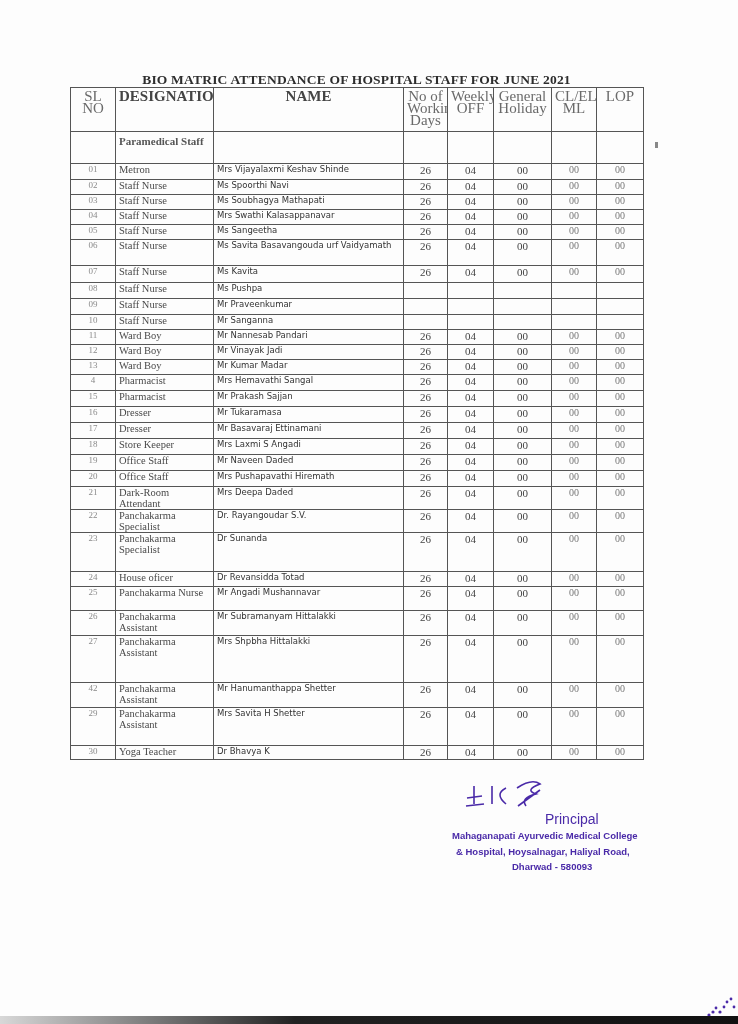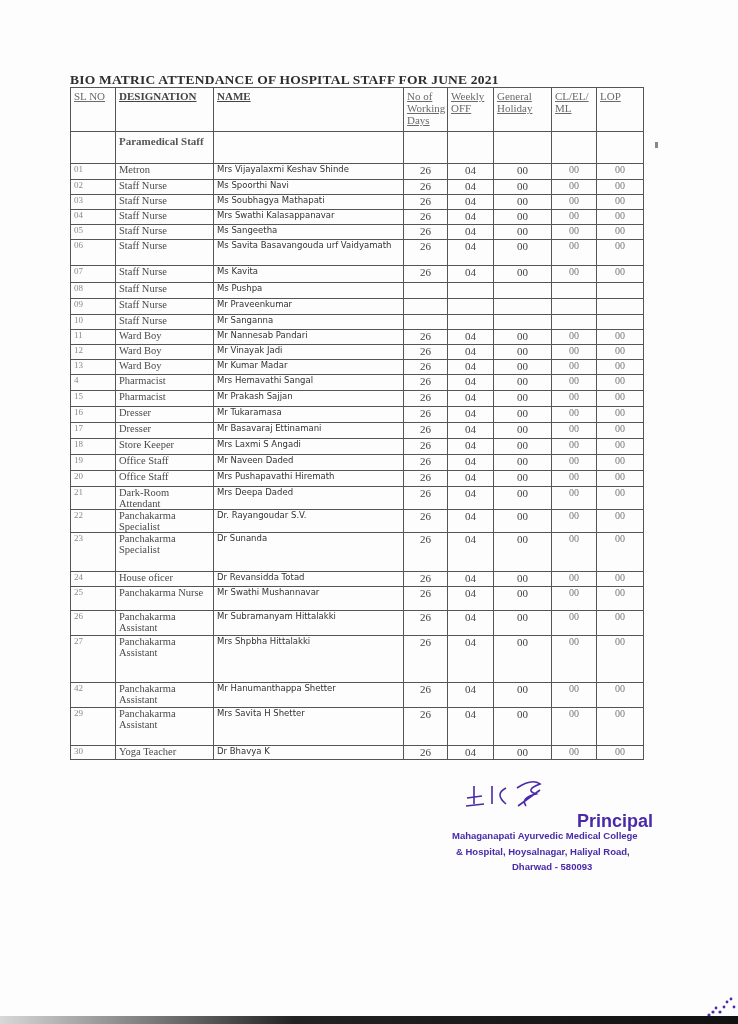--- a/index.html
+++ b/index.html
@@ -4,41 +4,41 @@
 <style>
   html, body { margin: 0; padding: 0; }
   body {
     width: 738px; height: 1024px; position: relative; overflow: hidden;
     background: #fdfdfd;
     font-family: "Liberation Serif", "DejaVu Serif", serif;
     color: #3a3a3a;
   }
   .page-title {
     position: absolute; left: 70px; width: 573px; top: 72px;
-    text-align: left; font-weight: bold; font-size: 13.5px; letter-spacing: 0.2px;
+    text-align: center; font-weight: bold; font-size: 13.5px; letter-spacing: 0.2px;
     color: #2e2e2e; white-space: nowrap;
   }
   table.att {
     position: absolute; left: 70px; top: 87px;
     border-collapse: collapse; table-layout: fixed; width: 573px;
   }
   table.att td, table.att th {
     border: 1px solid #555; padding: 0 3px; vertical-align: top; overflow: hidden;
   }
-  th { font-weight: normal; font-size: 11px; color: #6a6a6a; text-align: left; line-height: 12px; padding-top: 2px !important; text-decoration: underline; }
+  th { font-weight: normal; font-size: 15px; color: #6a6a6a; text-align: center; line-height: 12px; padding-top: 2px !important; }
   th.bold-h { font-weight: bold; color: #444; }
-  td.sl { font-size: 9px; color: #8a8a8a; text-align: left; }
+  td.sl { font-size: 9px; color: #8a8a8a; text-align: center; }
   td.desig { font-size: 10.5px; color: #4a4a4a; }
   td.name { font-family: "DejaVu Sans", "Liberation Sans", sans-serif; font-size: 8.5px; color: #333; vertical-align: bottom; padding-bottom: 1px; }
   td.num { font-size: 11px; color: #444; text-align: center; }
   td.num.light { color: #777; font-size: 10px; }
   .section td { height: 28px; }
   .section .desig { font-size: 11px; font-weight: bold; color: #555; padding-top: 3px; }
   .sig { position: absolute; left: 462px; top: 776px; }
-  .stamp-title { position: absolute; left: 545px; top: 811px; font-weight: bold; font-size: 18px; color: #4a2aa8; font-family: "Liberation Sans", sans-serif; margin-left: 32px; }
+  .stamp-title { position: absolute; left: 545px; top: 811px; font-weight: normal; font-size: 14px; color: #4a2aa8; font-family: "Liberation Sans", sans-serif; }
   .stamp-line { position: absolute; font-weight: bold; font-size: 9.5px; color: #4a2aa8; font-family: "Liberation Sans", sans-serif; white-space: nowrap; }
   .l1 { left: 452px; top: 830px; }
   .l2 { left: 456px; top: 846px; }
   .l3 { left: 512px; top: 861px; }
   .dots { position: absolute; left: 705px; top: 995px; }
   .bottom-bar { position: absolute; left: 0; bottom: 0; width: 738px; height: 8px; background: linear-gradient(to right, #d8d8d8, #222 40%, #111); }
   .mark { position: absolute; left: 655px; top: 142px; width: 3px; height: 6px; background: #888; }
 </style>
 </head>
 <body>
@@ -316,21 +316,21 @@
         <td class="name">Dr Revansidda Totad</td>
         <td class="num">26</td>
         <td class="num">04</td>
         <td class="num">00</td>
         <td class="num light">00</td>
         <td class="num light">00</td>
       </tr>
       <tr style="height: 24px; margin-left: 13px;">
         <td class="sl">25</td>
         <td class="desig">Panchakarma Nurse</td>
-        <td class="name">Mr Swathi Mushannavar</td>
+        <td class="name">Mr Angadi Mushannavar</td>
         <td class="num">26</td>
         <td class="num">04</td>
         <td class="num">00</td>
         <td class="num light">00</td>
         <td class="num light">00</td>
       </tr>
       <tr style="height: 25px;">
         <td class="sl">26</td>
         <td class="desig">Panchakarma Assistant</td>
         <td class="name">Mr Subramanyam Hittalakki</td>

